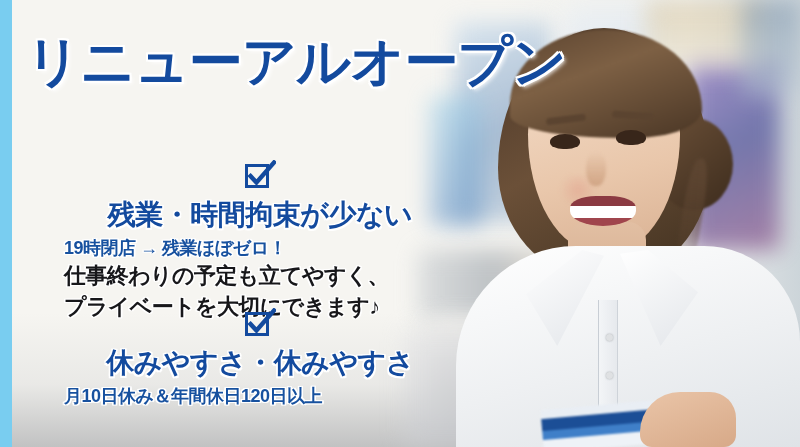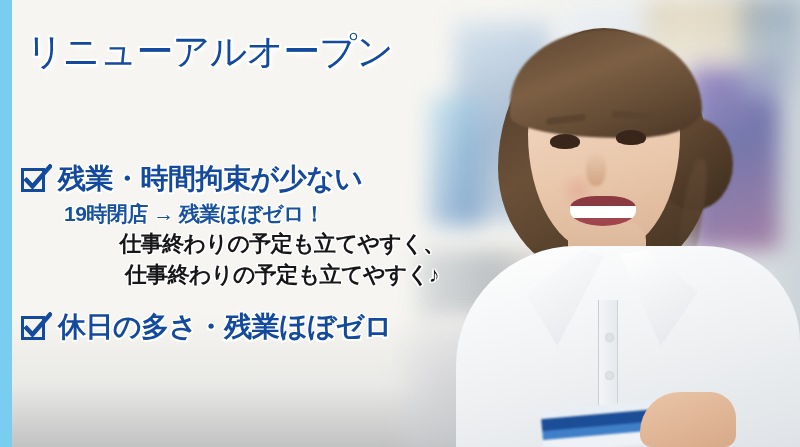--- a/index.html
+++ b/index.html
@@ -133,61 +133,61 @@
   .stripe {
     position:absolute; left:0; top:0; width:12px; height:447px;
     background:#79cdf0;
   }
 
   
   .content { position:absolute; left:0; top:0; width:520px; height:447px; }
 
   .headline {
     position:absolute; left:26px; top:31px; width:480px;
-    font-size:37px; font-weight:normal; line-height:1.12;
+    font-size:54px; font-weight:bold; line-height:1.12;
     letter-spacing:-1px;
     color:#134a9e;
     text-shadow:
        2px  0 #fff, -2px  0 #fff,  0  2px #fff,  0 -2px #fff,
        2px  2px #fff, -2px  2px #fff,  2px -2px #fff, -2px -2px #fff,
        3px  3px 4px rgba(255,255,255,.9);
   }
   .headline div { white-space:nowrap; }
 
   .block { position:absolute; left:20px; width:480px; }
   .block.b1 { top:160px; }
   .block.b2 { top:308px; }
 
   .block-head {
     display:flex; align-items:center; gap:6px;
     font-size:28px; font-weight:bold; color:#134a9e;
     letter-spacing:-.5px; white-space:nowrap;
     text-shadow:
        1.5px 0 #fff, -1.5px 0 #fff, 0 1.5px #fff, 0 -1.5px #fff,
        1.5px 1.5px #fff, -1.5px 1.5px #fff, 1.5px -1.5px #fff, -1.5px -1.5px #fff;
+    flex-direction: column;
   }
   .chk { flex:0 0 auto; width:32px; height:30px; position:relative; }
   .chk svg { position:absolute; left:0; top:0; }
 
   .sub-blue {
     margin:2px 0 0 44px;
-    font-size:21px; font-weight:bold; color:#17519f;
+    font-size:18px; font-weight:bold; color:#17519f;
     letter-spacing:-.5px; white-space:nowrap;
     text-shadow:
        1.4px 0 #fff, -1.4px 0 #fff, 0 1.4px #fff, 0 -1.4px #fff,
        1.4px 1.4px #fff, -1.4px 1.4px #fff, 1.4px -1.4px #fff, -1.4px -1.4px #fff;
   }
   .sub-dark {
     margin:1px 0 0 44px;
     font-size:22px; font-weight:bold; color:#17171a;
     letter-spacing:-.6px; white-space:nowrap;
     text-shadow:
        1.4px 0 #fff, -1.4px 0 #fff, 0 1.4px #fff, 0 -1.4px #fff,
        1.4px 1.4px #fff, -1.4px 1.4px #fff, 1.4px -1.4px #fff, -1.4px -1.4px #fff;
-    text-align: center;
   }
 </style>
 </head>
 <body>
 
 <div id="banner">
 
   <div class="photo-bg">
     <div class="prop p1"></div>
     <div class="prop p2"></div>
@@ -237,29 +237,30 @@
         <span class="chk">
           <svg width="32" height="30" viewBox="0 0 32 30">
             <rect x="2.5" y="5.5" width="21" height="21" fill="none" stroke="#134a9e" stroke-width="3"></rect>
             <path d="M6.5 16 L12.5 22.5 L30 2.5" fill="none" stroke="#134a9e" stroke-width="4.4" stroke-linecap="square"></path>
           </svg>
         </span>
         <span>残業・時間拘束が少ない</span>
       </div>
       <div class="sub-blue">19時閉店 → 残業ほぼゼロ！</div>
       <div class="sub-dark">仕事終わりの予定も立てやすく、</div>
-      <div class="sub-dark">仕事終わりの予定も立てやすく♪</div>
+      <div class="sub-dark">プライベートを大切にできます♪</div>
     </div>
 
     <div class="block b2">
       <div class="block-head">
         <span class="chk">
           <svg width="32" height="30" viewBox="0 0 32 30">
             <rect x="2.5" y="5.5" width="21" height="21" fill="none" stroke="#134a9e" stroke-width="3"></rect>
             <path d="M6.5 16 L12.5 22.5 L30 2.5" fill="none" stroke="#134a9e" stroke-width="4.4" stroke-linecap="square"></path>
           </svg>
         </span>
-        <span>休日の多さ・残業ほぼゼロ</span>
+        <span>休みやすさ・休みやすさ</span>
       </div>
+      <div class="sub-blue">月10日休み＆年間休日120日以上</div>
     </div>
 
   </div>
 </div>
 
 </body></html>

